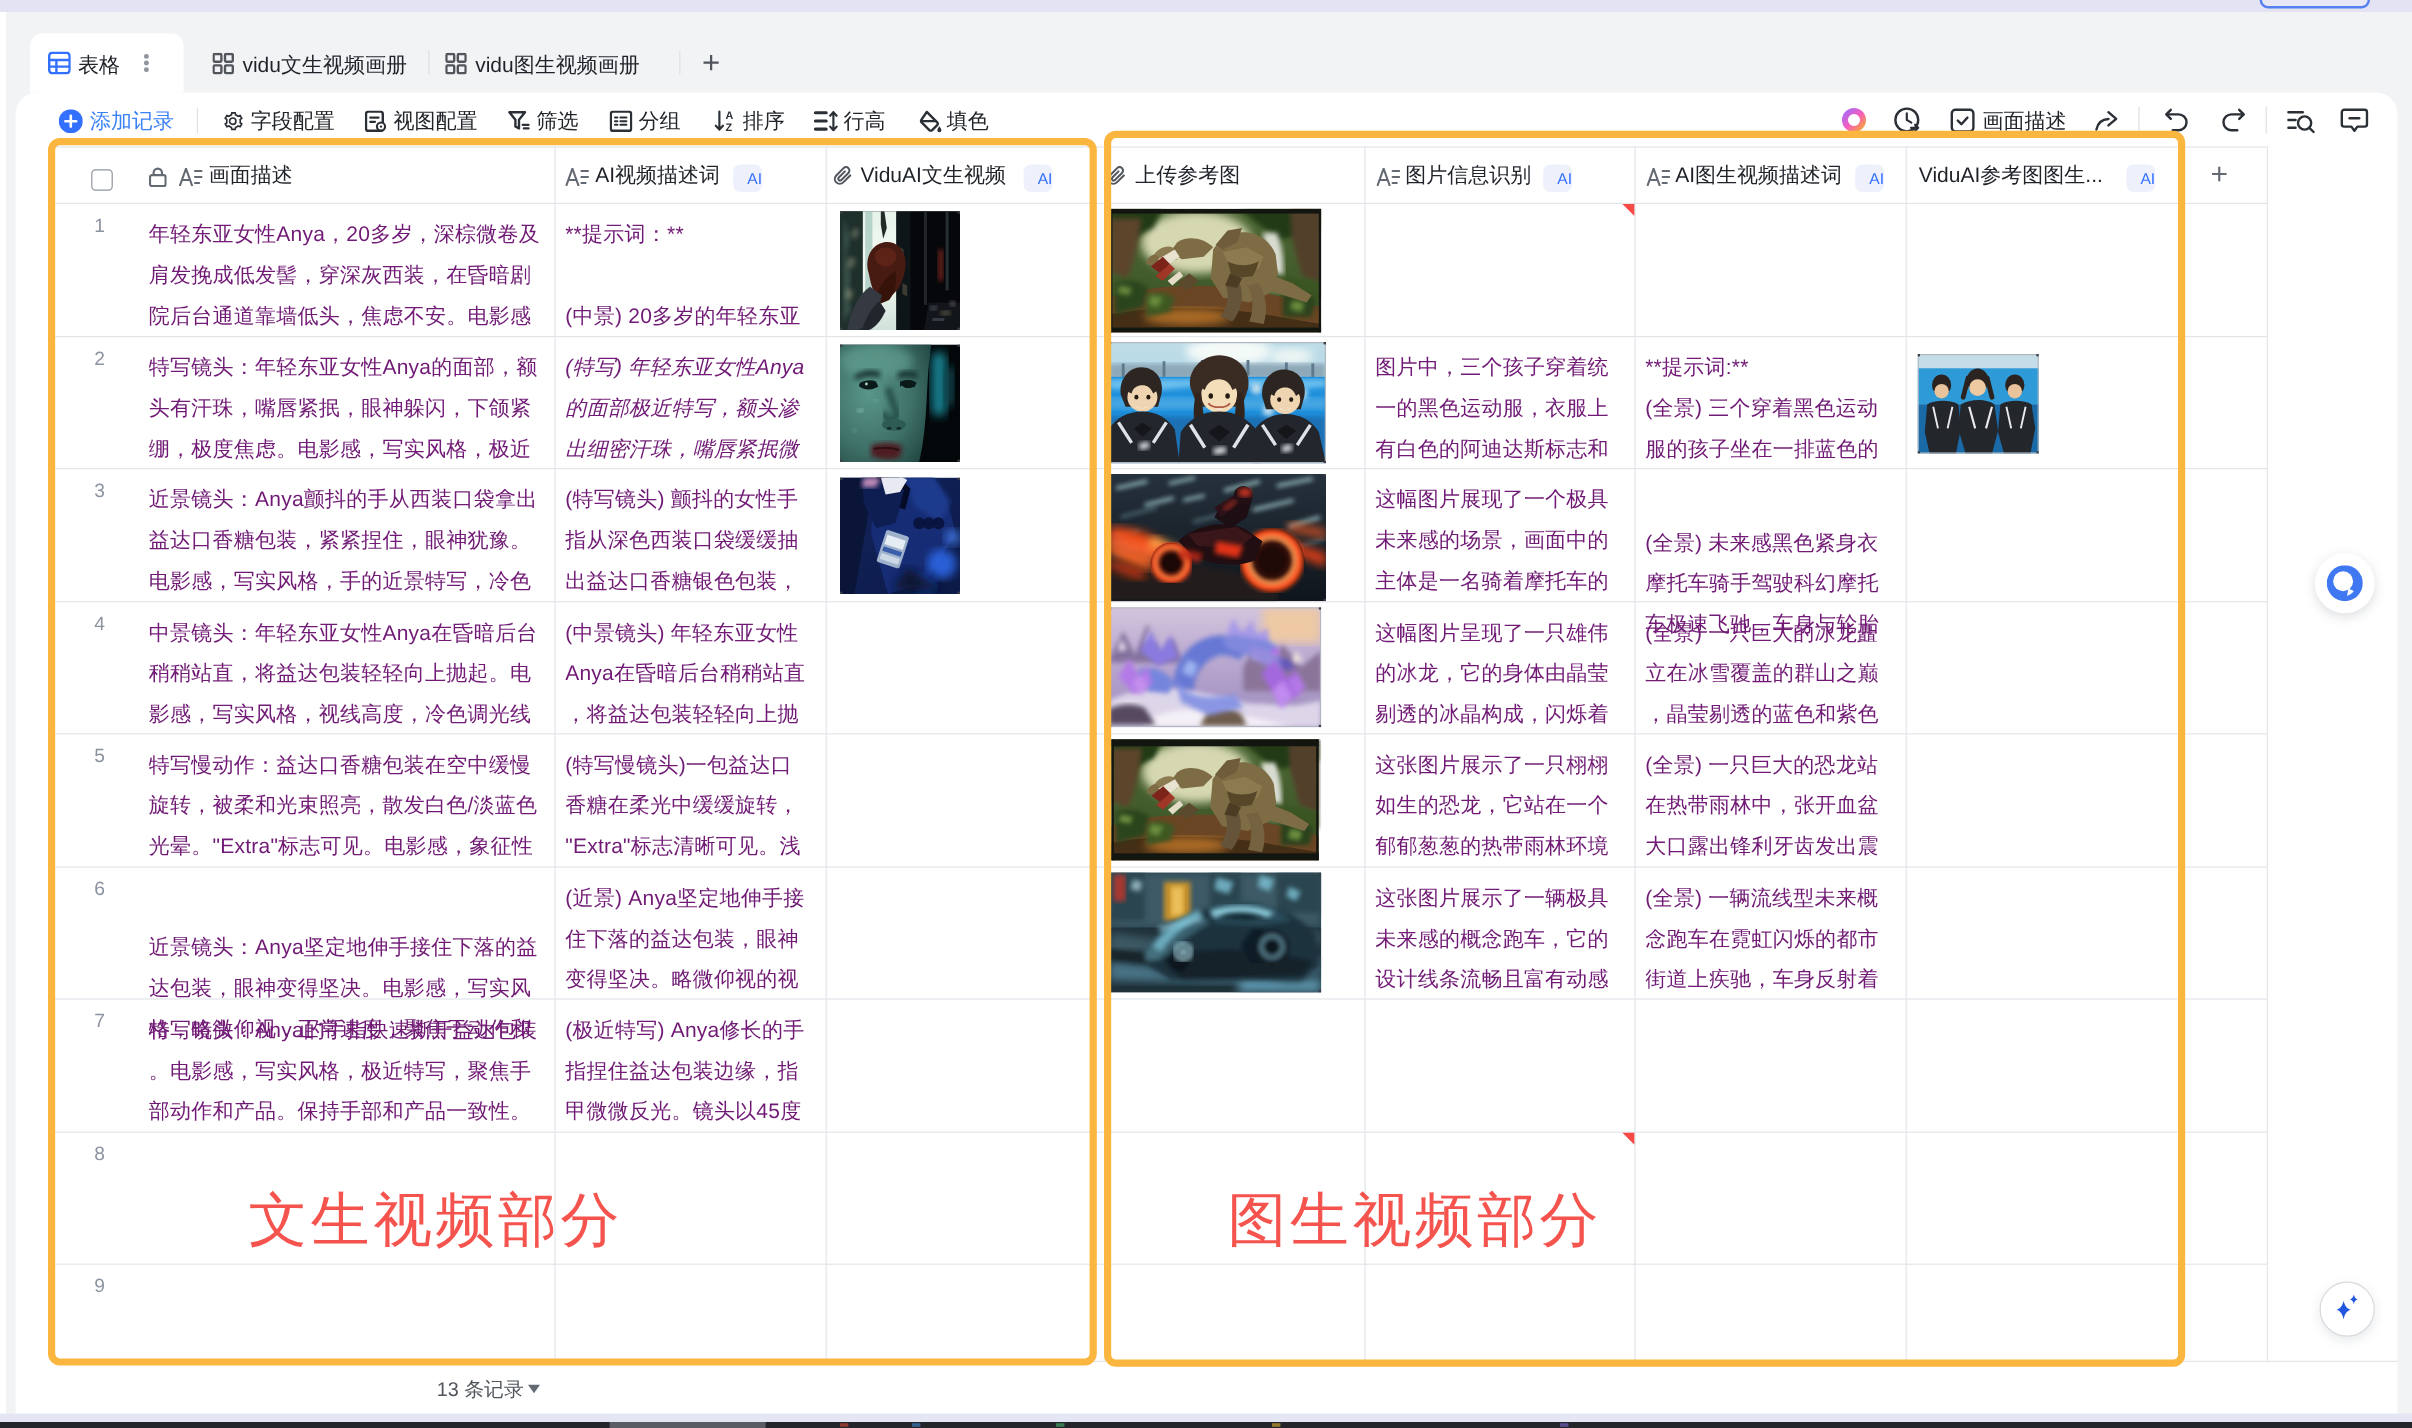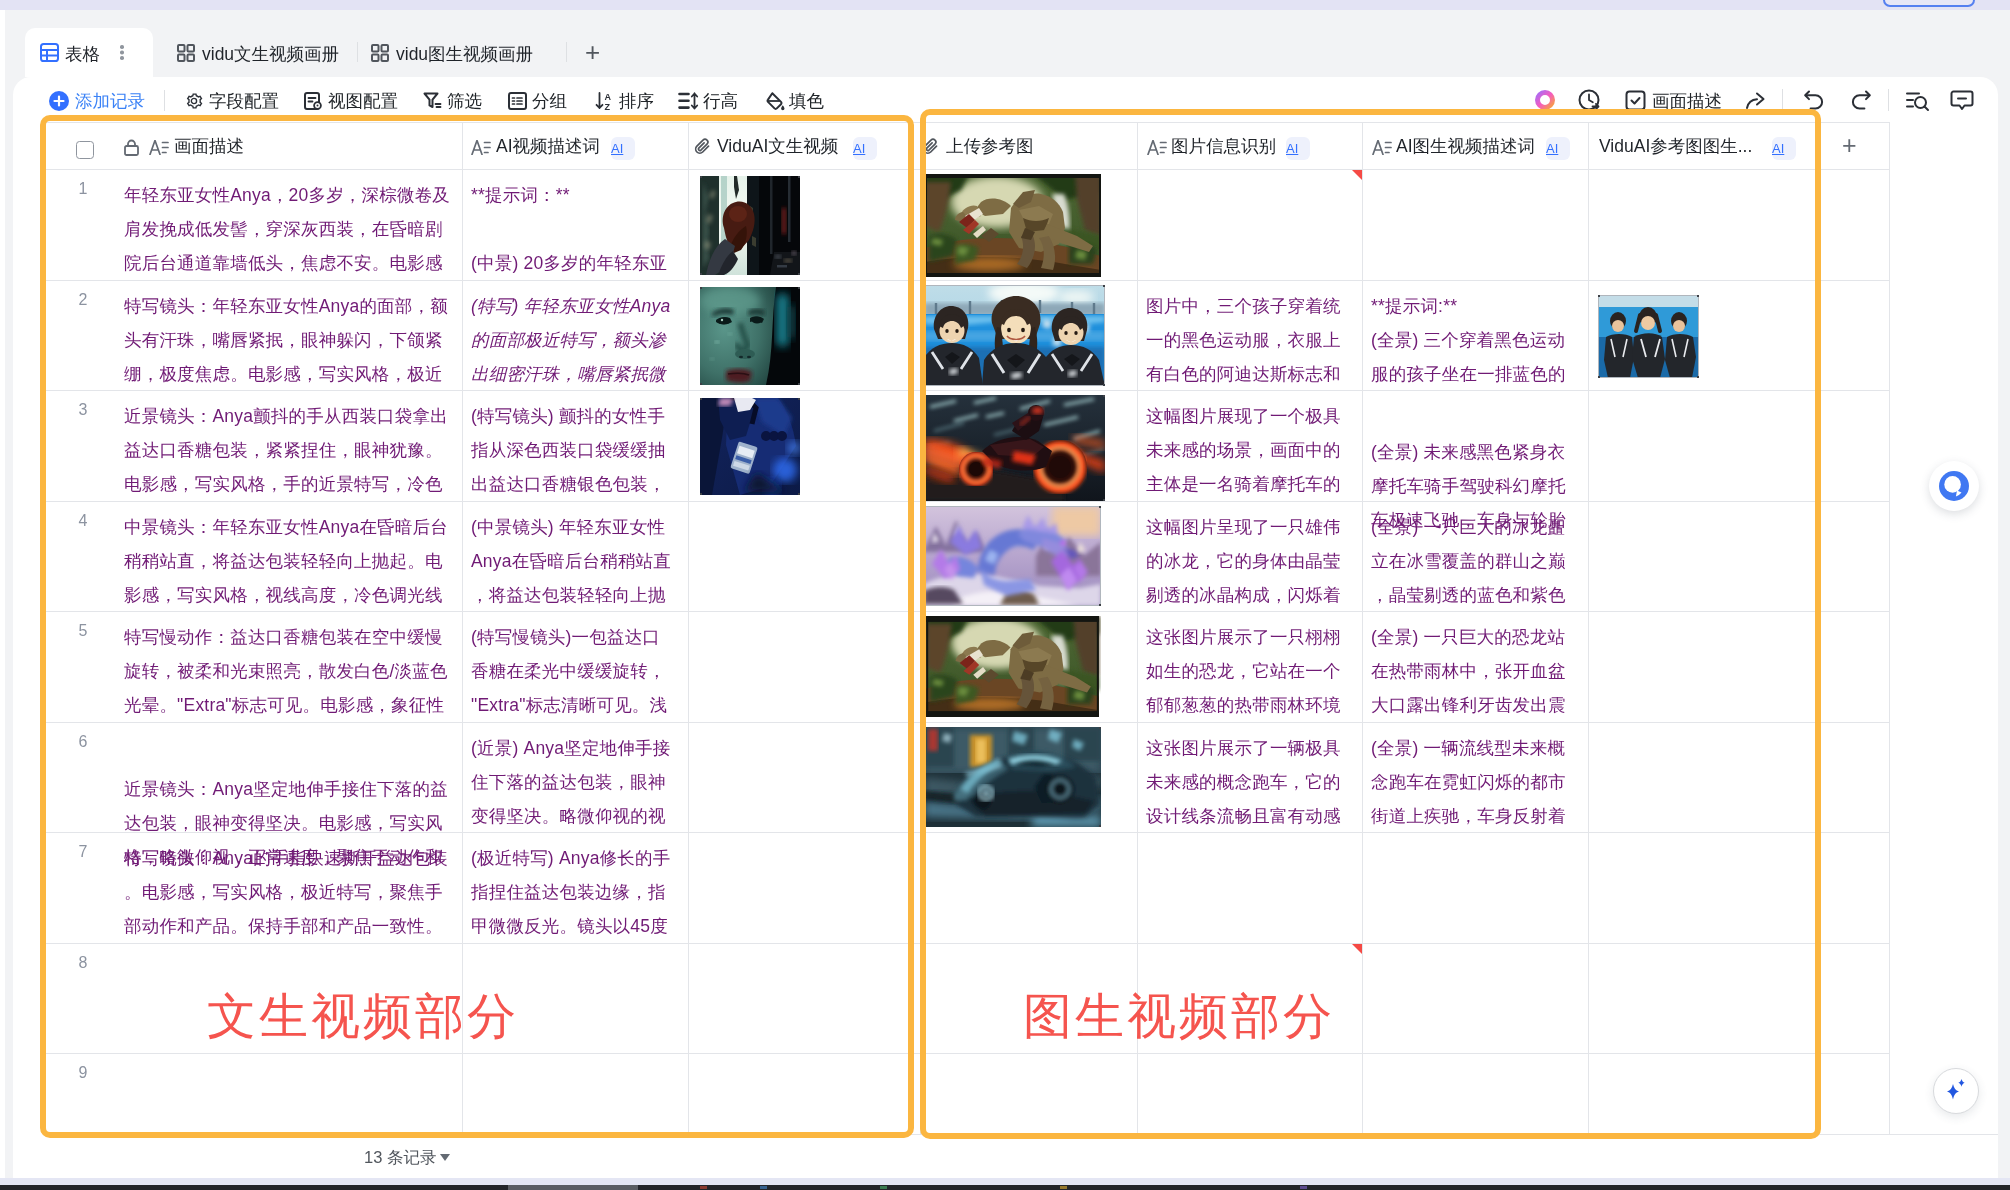--- a/index.html
+++ b/index.html
@@ -3,21 +3,21 @@
 <meta charset="utf-8">
 <style>
   html,body{margin:0;padding:0;}
   body{width:2010px;height:1190px;overflow:hidden;font-family:"Liberation Sans",sans-serif;background:#fff;position:relative;}
   .ab{position:absolute;}
   .t{font-size:17.5px;line-height:34px;color:#701a75;white-space:nowrap;overflow:hidden;letter-spacing:0.2px;}
   .hdrt{font-size:17.5px;color:#1f2329;white-space:nowrap;}
   .vl{position:absolute;width:1px;background:#e3e5e9;}
   .hl{position:absolute;height:1px;background:#e3e5e9;}
   .num{position:absolute;width:70px;text-align:center;font-size:16px;color:#8c93a0;}
-  .aibadge{position:absolute;width:24px;height:23px;border-radius:6px;background:#eef1fc;color:#3370ff;font-size:13px;text-align:left;line-height:23px;text-decoration:underline;}
+  .aibadge{position:absolute;width:24px;height:23px;border-radius:6px;background:#eef1fc;color:#3370ff;font-size:13px;text-align:right;line-height:23px;}
   .tbtxt{position:absolute;font-size:17.5px;color:#212529;white-space:nowrap;}
   svg{display:block;}
 </style>
 </head>
 <body>
 
 <div class="ab" style="left:5px;top:10px;width:2005px;height:1169px;background:#f2f3f5;"></div>
 
 <div class="ab" style="left:0;top:0;width:2010px;height:10px;background:#e3e3f4;"></div>
 <div class="ab" style="left:1883px;top:-12px;width:88px;height:15px;border:2px solid #5580f0;border-radius:7px;background:#e7e7f6;"></div>

